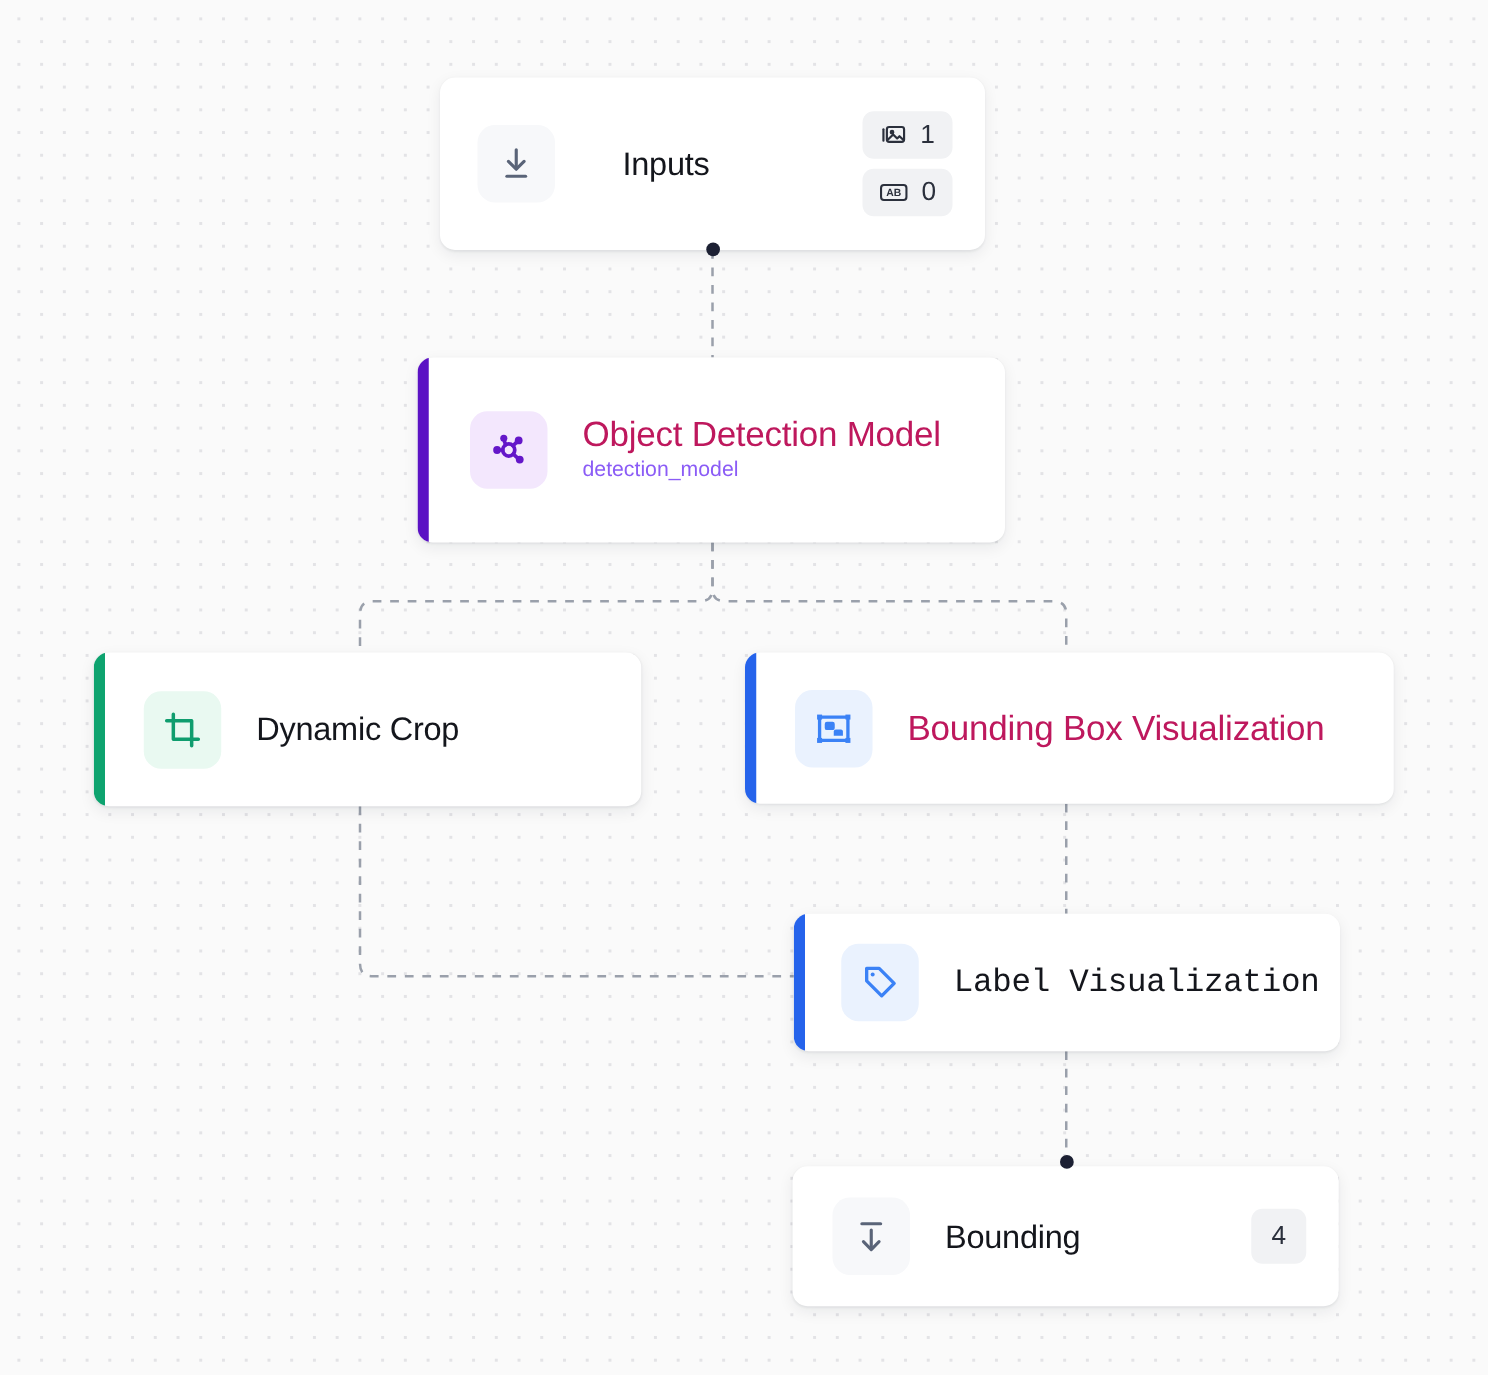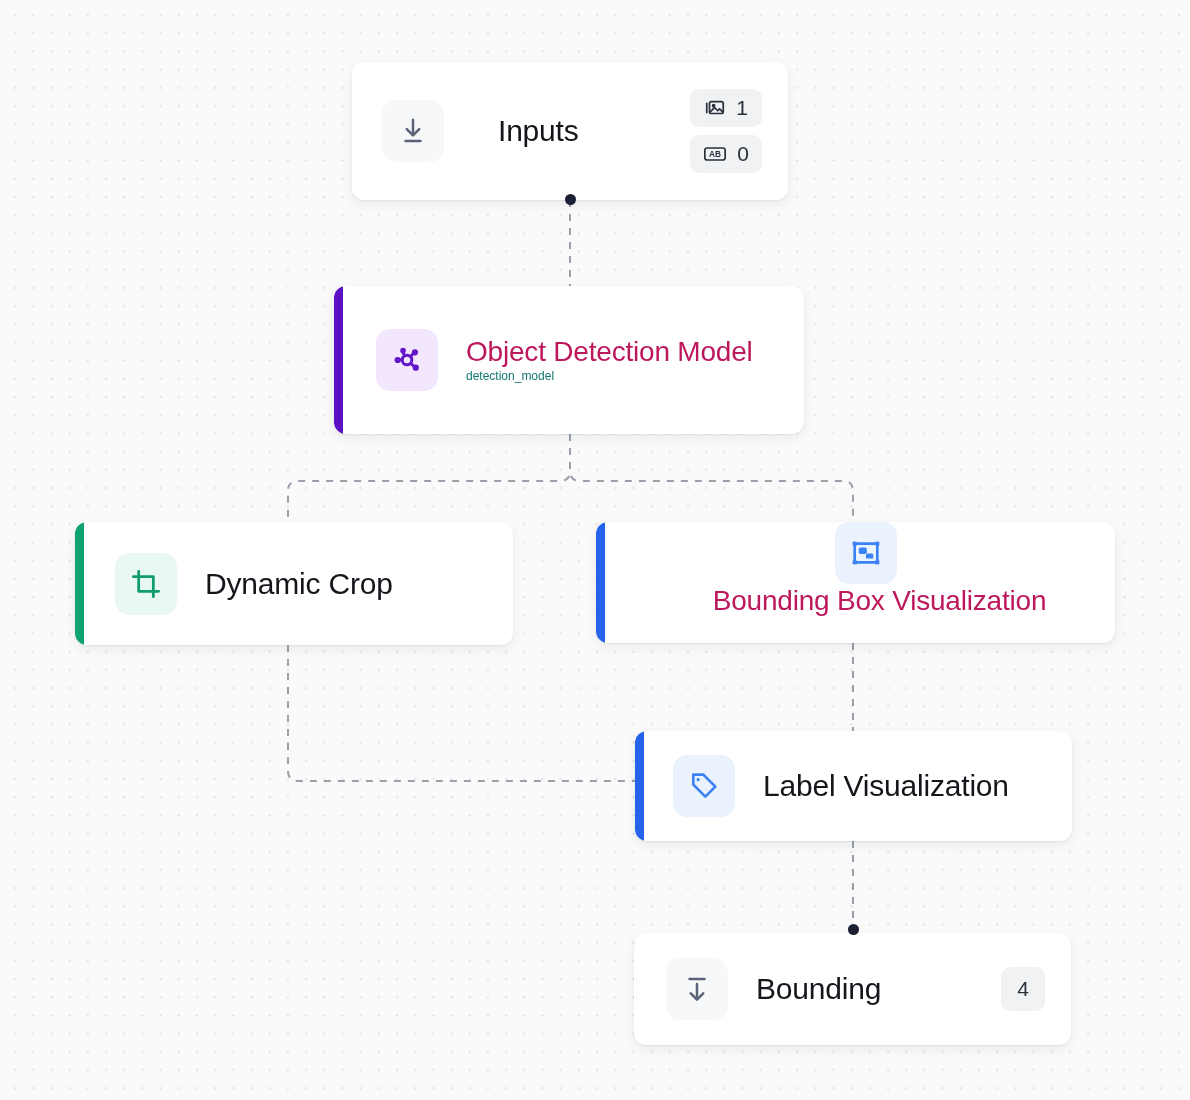--- a/index.html
+++ b/index.html
@@ -73,21 +73,21 @@
   }
 
   .text-col {
     display: flex;
     flex-direction: column;
     justify-content: center;
     min-width: 0;
   }
 
   .title-lg {
-    font-size: 30px;
+    font-size: 26px;
     color: #14161c;
     letter-spacing: -0.2px;
     white-space: nowrap;
   }
 
   .title-md {
     font-size: 28px;
     color: #be185d;
     letter-spacing: -0.2px;
     white-space: nowrap;
@@ -96,22 +96,22 @@
 
   .subtitle-italic {
     font-size: 20px;
     font-style: italic;
     color: #1c1f27;
     white-space: nowrap;
     line-height: 1.45;
   }
 
   .subtitle-muted {
-    font-size: 12px;
-    color: #0f766e;
+    font-size: 17px;
+    color: #8b5cf6;
     white-space: nowrap;
     line-height: 1.45;
   }
 
   .badge-col {
     margin-left: auto;
     display: flex;
     flex-direction: column;
     gap: 8px;
     align-items: flex-end;
@@ -235,41 +235,41 @@
         </svg>
       </div>
       <div class="text-col" style="margin-left:28px;">
         <div class="title-lg">Dynamic Crop</div>
       </div>
     </div>
   </div>
 
   <div class="node" style="left:596px; top:522px; width:519px; height:121px;">
     <div class="accent" style="background:#2563eb;"></div>
-    <div class="node-body" style="padding:0 20px 0 40px;flex-direction:column;">
+    <div class="node-body" style="padding:0 20px 0 40px;">
       <div class="icon-box" style="background:#eaf2fe;">
         <svg width="32" height="32" viewBox="0 0 24 24" fill="none">
           <rect x="3.5" y="5" width="17" height="14" rx="1.2" stroke="#3b82f6" stroke-width="2" fill="none"></rect>
           <rect x="2" y="3.5" width="3" height="3" fill="#3b82f6"></rect>
           <rect x="19" y="3.5" width="3" height="3" fill="#3b82f6"></rect>
           <rect x="2" y="17.5" width="3" height="3" fill="#3b82f6"></rect>
           <rect x="19" y="17.5" width="3" height="3" fill="#3b82f6"></rect>
           <rect x="6.6" y="7.8" width="6" height="5" rx="1.3" fill="#3b82f6"></rect>
           <path d="M12 16.2 L12 13.6 Q12 12.4 13.3 12.4 L16.3 12.4 Q17.5 12.4 17.5 13.6 L17.5 16.2 Z" fill="#3b82f6"></path>
         </svg>
       </div>
       <div class="text-col" style="margin-left:28px;">
         <div class="title-md">Bounding Box Visualization</div>
       </div>
     </div>
   </div>
 
   <div class="node" style="left:635px; top:731px; width:437px; height:110px;">
     <div class="accent" style="background:#2563eb;"></div>
-    <div class="node-body" style="padding:0 20px 0 38px;">
+    <div class="node-body" style="padding:0 20px 0 38px;font-family:Liberation Mono, monospace;">
       <div class="icon-box" style="background:#eaf2fe;">
         <svg width="32" height="32" viewBox="0 0 24 24" fill="none" stroke="#3b82f6" stroke-width="2" stroke-linecap="round" stroke-linejoin="round">
           <path d="M11.5 3.5 L4 3.5 L4 11 L13 20 L20.5 12.5 Z"></path>
           <circle cx="7.6" cy="7.2" r="1.2" fill="#3b82f6" stroke="none"></circle>
         </svg>
       </div>
       <div class="text-col" style="margin-left:28px;">
         <div class="title-lg">Label Visualization</div>
       </div>
     </div>

